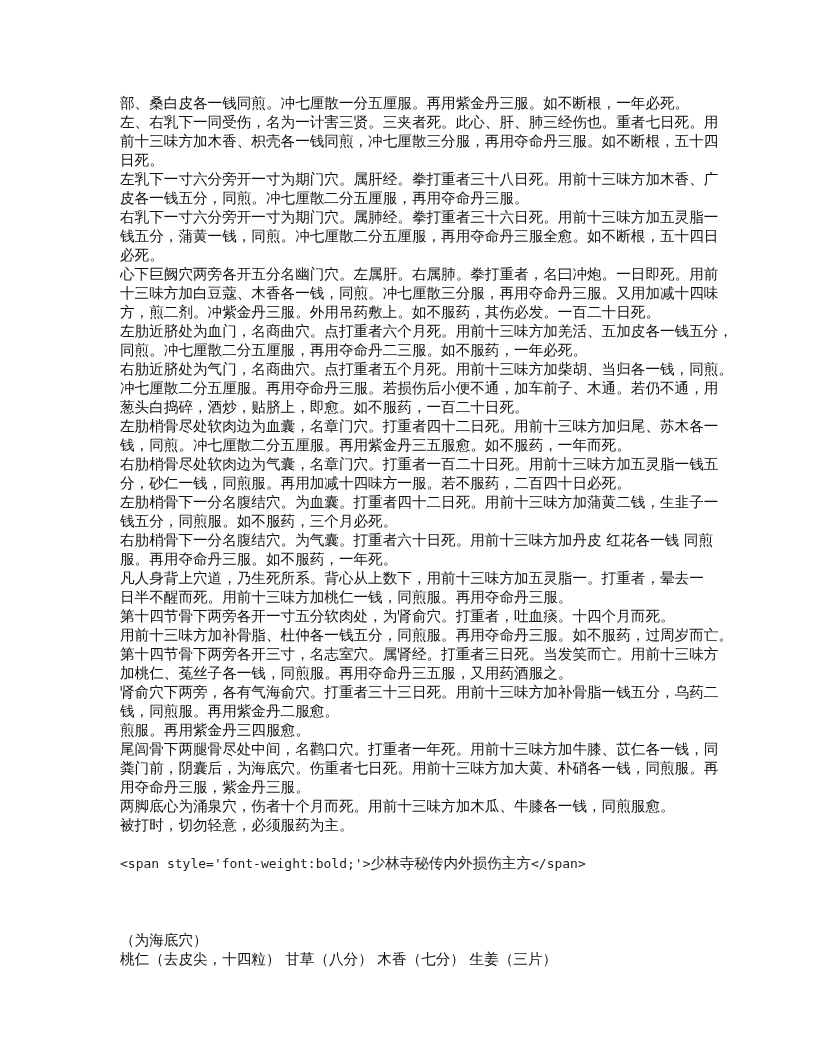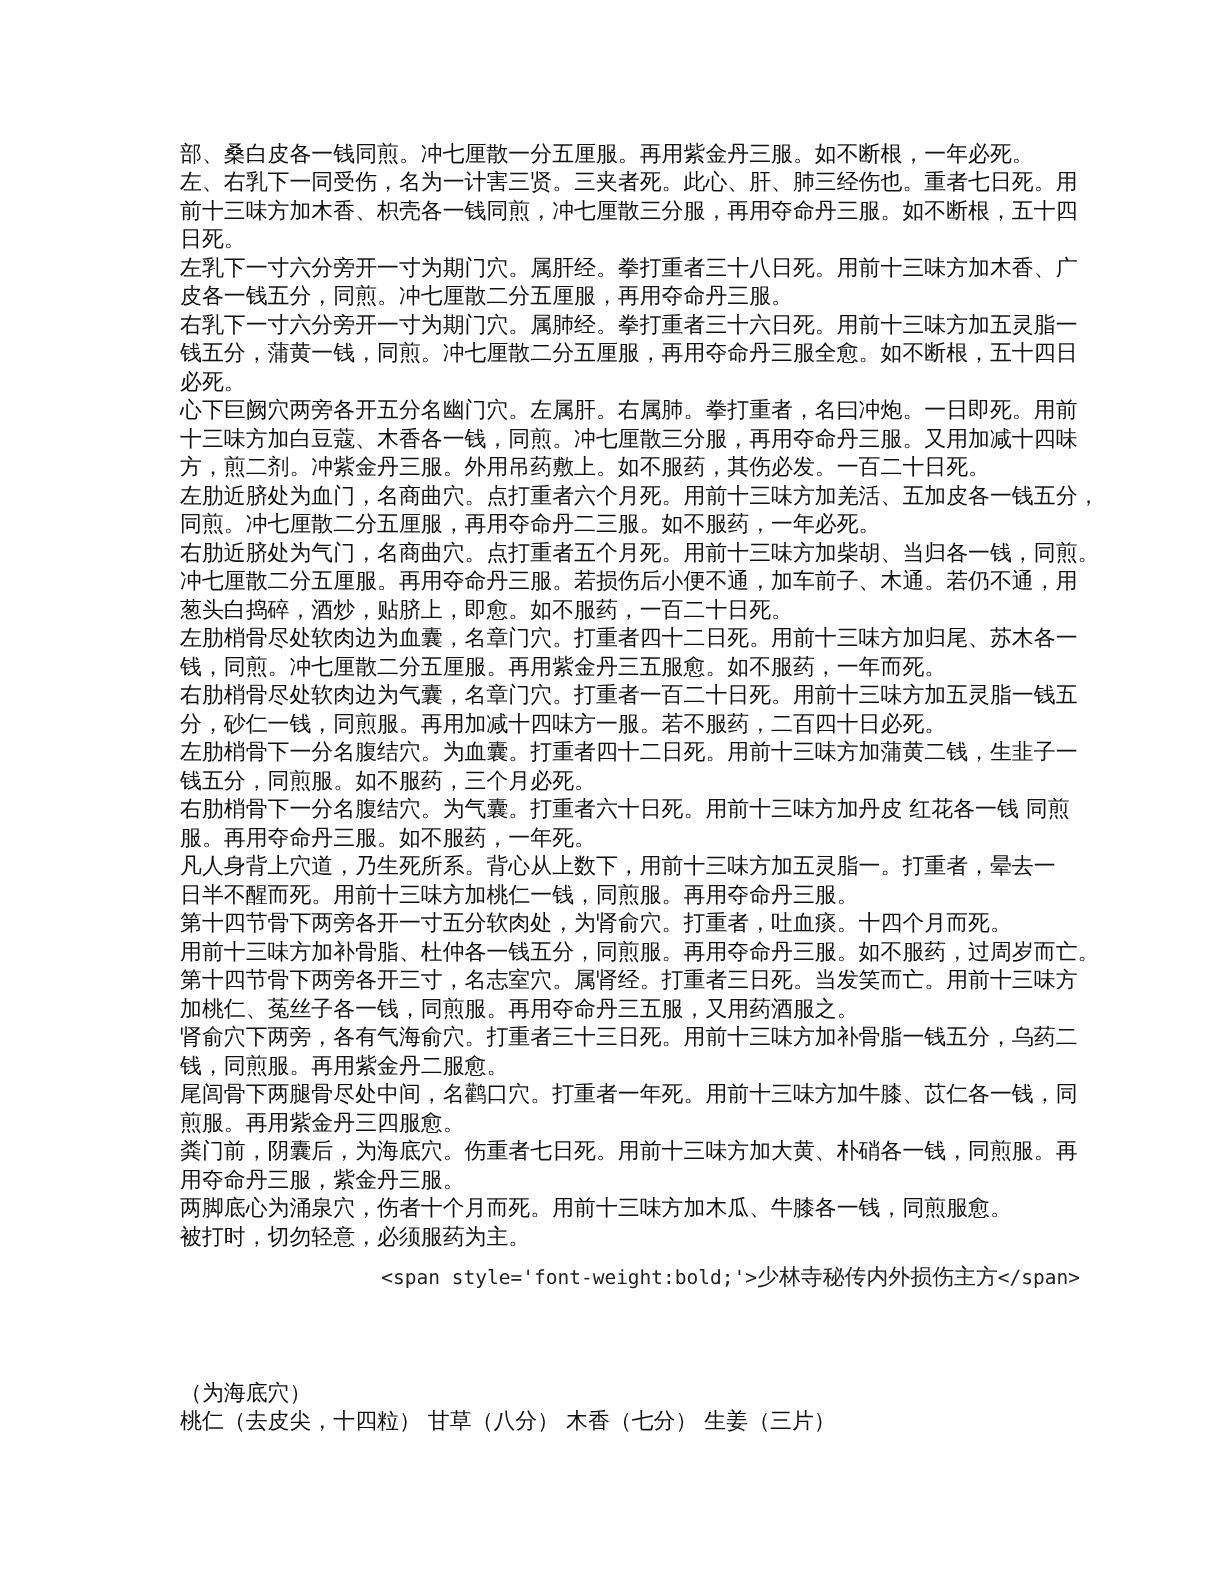--- a/index.html
+++ b/index.html
@@ -12,25 +12,24 @@
     font-family: "DejaVu Serif", "Liberation Serif", serif;
     font-size: 14.6px;
     line-height: 19px;
     color: #111111;
   }
   .para { margin: 0; }
   .line { display: block; white-space: nowrap; }
   .code-line {
     display: block;
     white-space: nowrap;
-    margin-top: 8px;
+    margin-top: 19px;
     font-family: "DejaVu Sans Mono", "Liberation Mono", monospace;
     font-size: 13px;
     color: #222222;
-    text-align: right;
   }
   .code-line .cjk { font-family: "DejaVu Serif", "Liberation Serif", serif; font-size: 14.6px; }
   .spacer { height: 57px; }
 </style>
 </head>
 <body>
 
 <div class="page">
   <div id="paras">
       <div class="para">
@@ -92,22 +91,22 @@
       </div>
       <div class="para">
         <span class="line">第十四节骨下两旁各开三寸，名志室穴。属肾经。打重者三日死。当发笑而亡。用前十三味方</span>
         <span class="line">加桃仁、菟丝子各一钱，同煎服。再用夺命丹三五服，又用药酒服之。</span>
       </div>
       <div class="para">
         <span class="line">肾俞穴下两旁，各有气海俞穴。打重者三十三日死。用前十三味方加补骨脂一钱五分，乌药二</span>
         <span class="line">钱，同煎服。再用紫金丹二服愈。</span>
       </div>
       <div class="para">
+        <span class="line">煎服。再用紫金丹三四服愈。</span>
         <span class="line">尾闾骨下两腿骨尽处中间，名鹳口穴。打重者一年死。用前十三味方加牛膝、苡仁各一钱，同</span>
-        <span class="line">煎服。再用紫金丹三四服愈。</span>
       </div>
       <div class="para">
         <span class="line">粪门前，阴囊后，为海底穴。伤重者七日死。用前十三味方加大黄、朴硝各一钱，同煎服。再</span>
         <span class="line">用夺命丹三服，紫金丹三服。</span>
       </div>
       <div class="para">
         <span class="line">两脚底心为涌泉穴，伤者十个月而死。用前十三味方加木瓜、牛膝各一钱，同煎服愈。</span>
       </div>
       <div class="para">
         <span class="line">被打时，切勿轻意，必须服药为主。</span>

